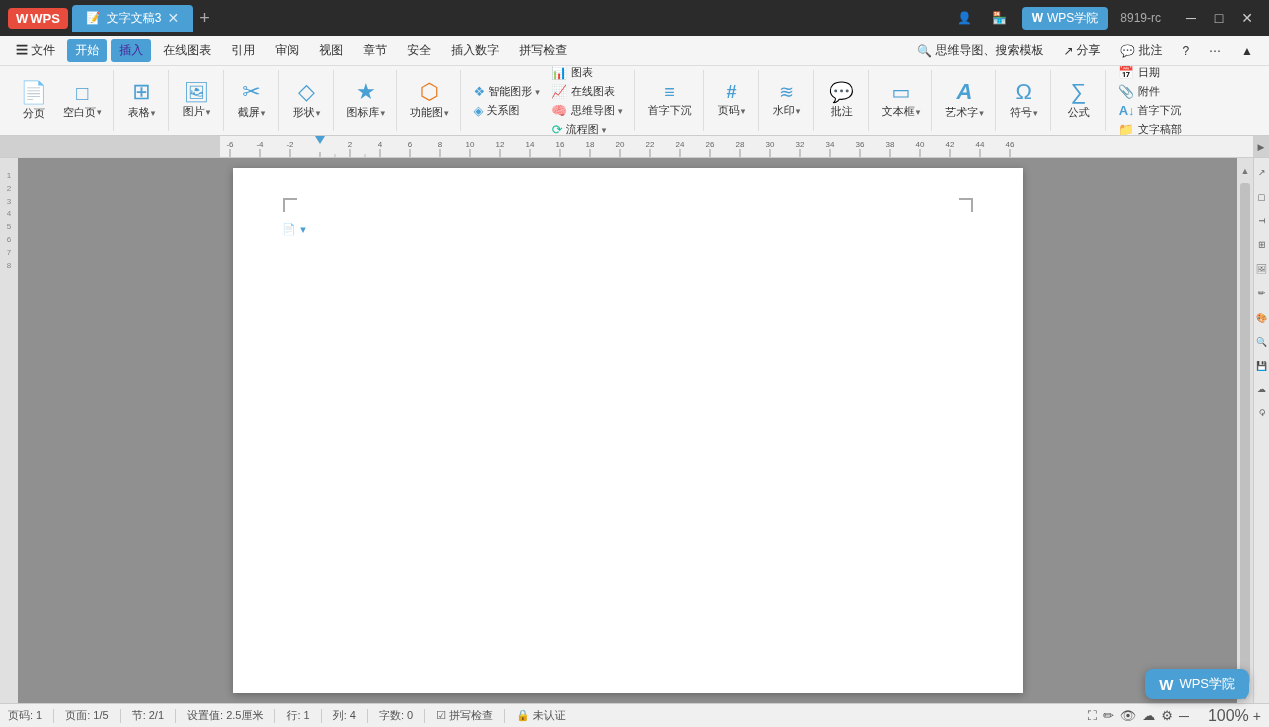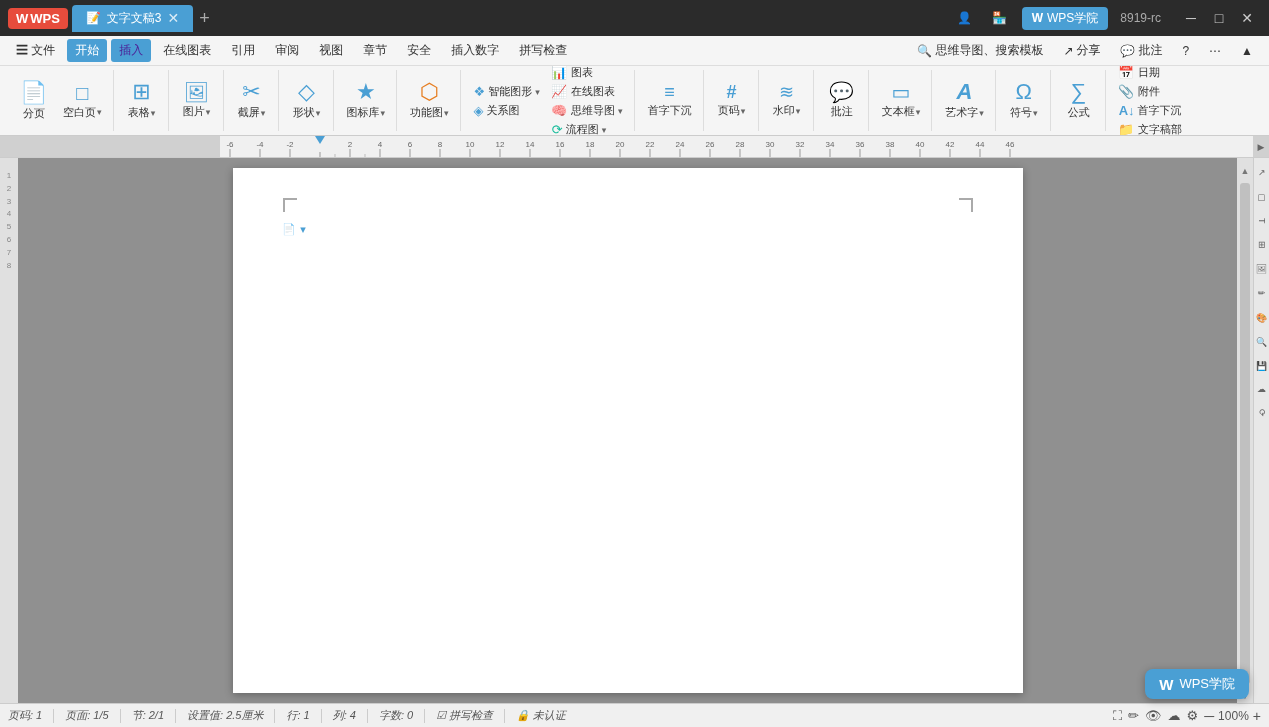--- a/index.html
+++ b/index.html
@@ -395,21 +395,20 @@
       gap: 8px;
       flex-shrink: 0;
       font-size: 11px;
       color: #555;
     }
     .status-item {
       display: flex;
       align-items: center;
       gap: 3px;
       white-space: nowrap;
-      font-style: italic;
     }
     .status-sep {
       width: 1px;
       height: 14px;
       background: #ccc;
       margin: 0 3px;
     }
     .status-spacer { flex: 1; }
     .status-right {
       display: flex;
@@ -863,21 +862,21 @@
   <div class="status-spacer"></div>
 
   <div class="status-right">
     <button style="background:transparent;border:none;cursor:pointer;font-size:13px;color:#555;">⛶</button>
     <button style="background:transparent;border:none;cursor:pointer;font-size:13px;color:#555;">✏</button>
     <button style="background:transparent;border:none;cursor:pointer;font-size:13px;color:#555;">👁</button>
     <button style="background:transparent;border:none;cursor:pointer;font-size:13px;color:#555;">☁</button>
     <button style="background:transparent;border:none;cursor:pointer;font-size:13px;color:#555;">⚙</button>
     <div class="status-zoom">
       <button class="zoom-btn">─</button>
-      <span style="font-size:12px;color:#555;">100%</span>
+      <span style="font-size:16px;color:#555;margin-left:15px;">100%</span>
       <button class="zoom-btn">+</button>
     </div>
   </div>
 </div>
 
 <div class="wps-academy-corner">
   <span style="font-weight:bold;font-size:15px;">W</span>
   <span>WPS学院</span>
 </div>
 

